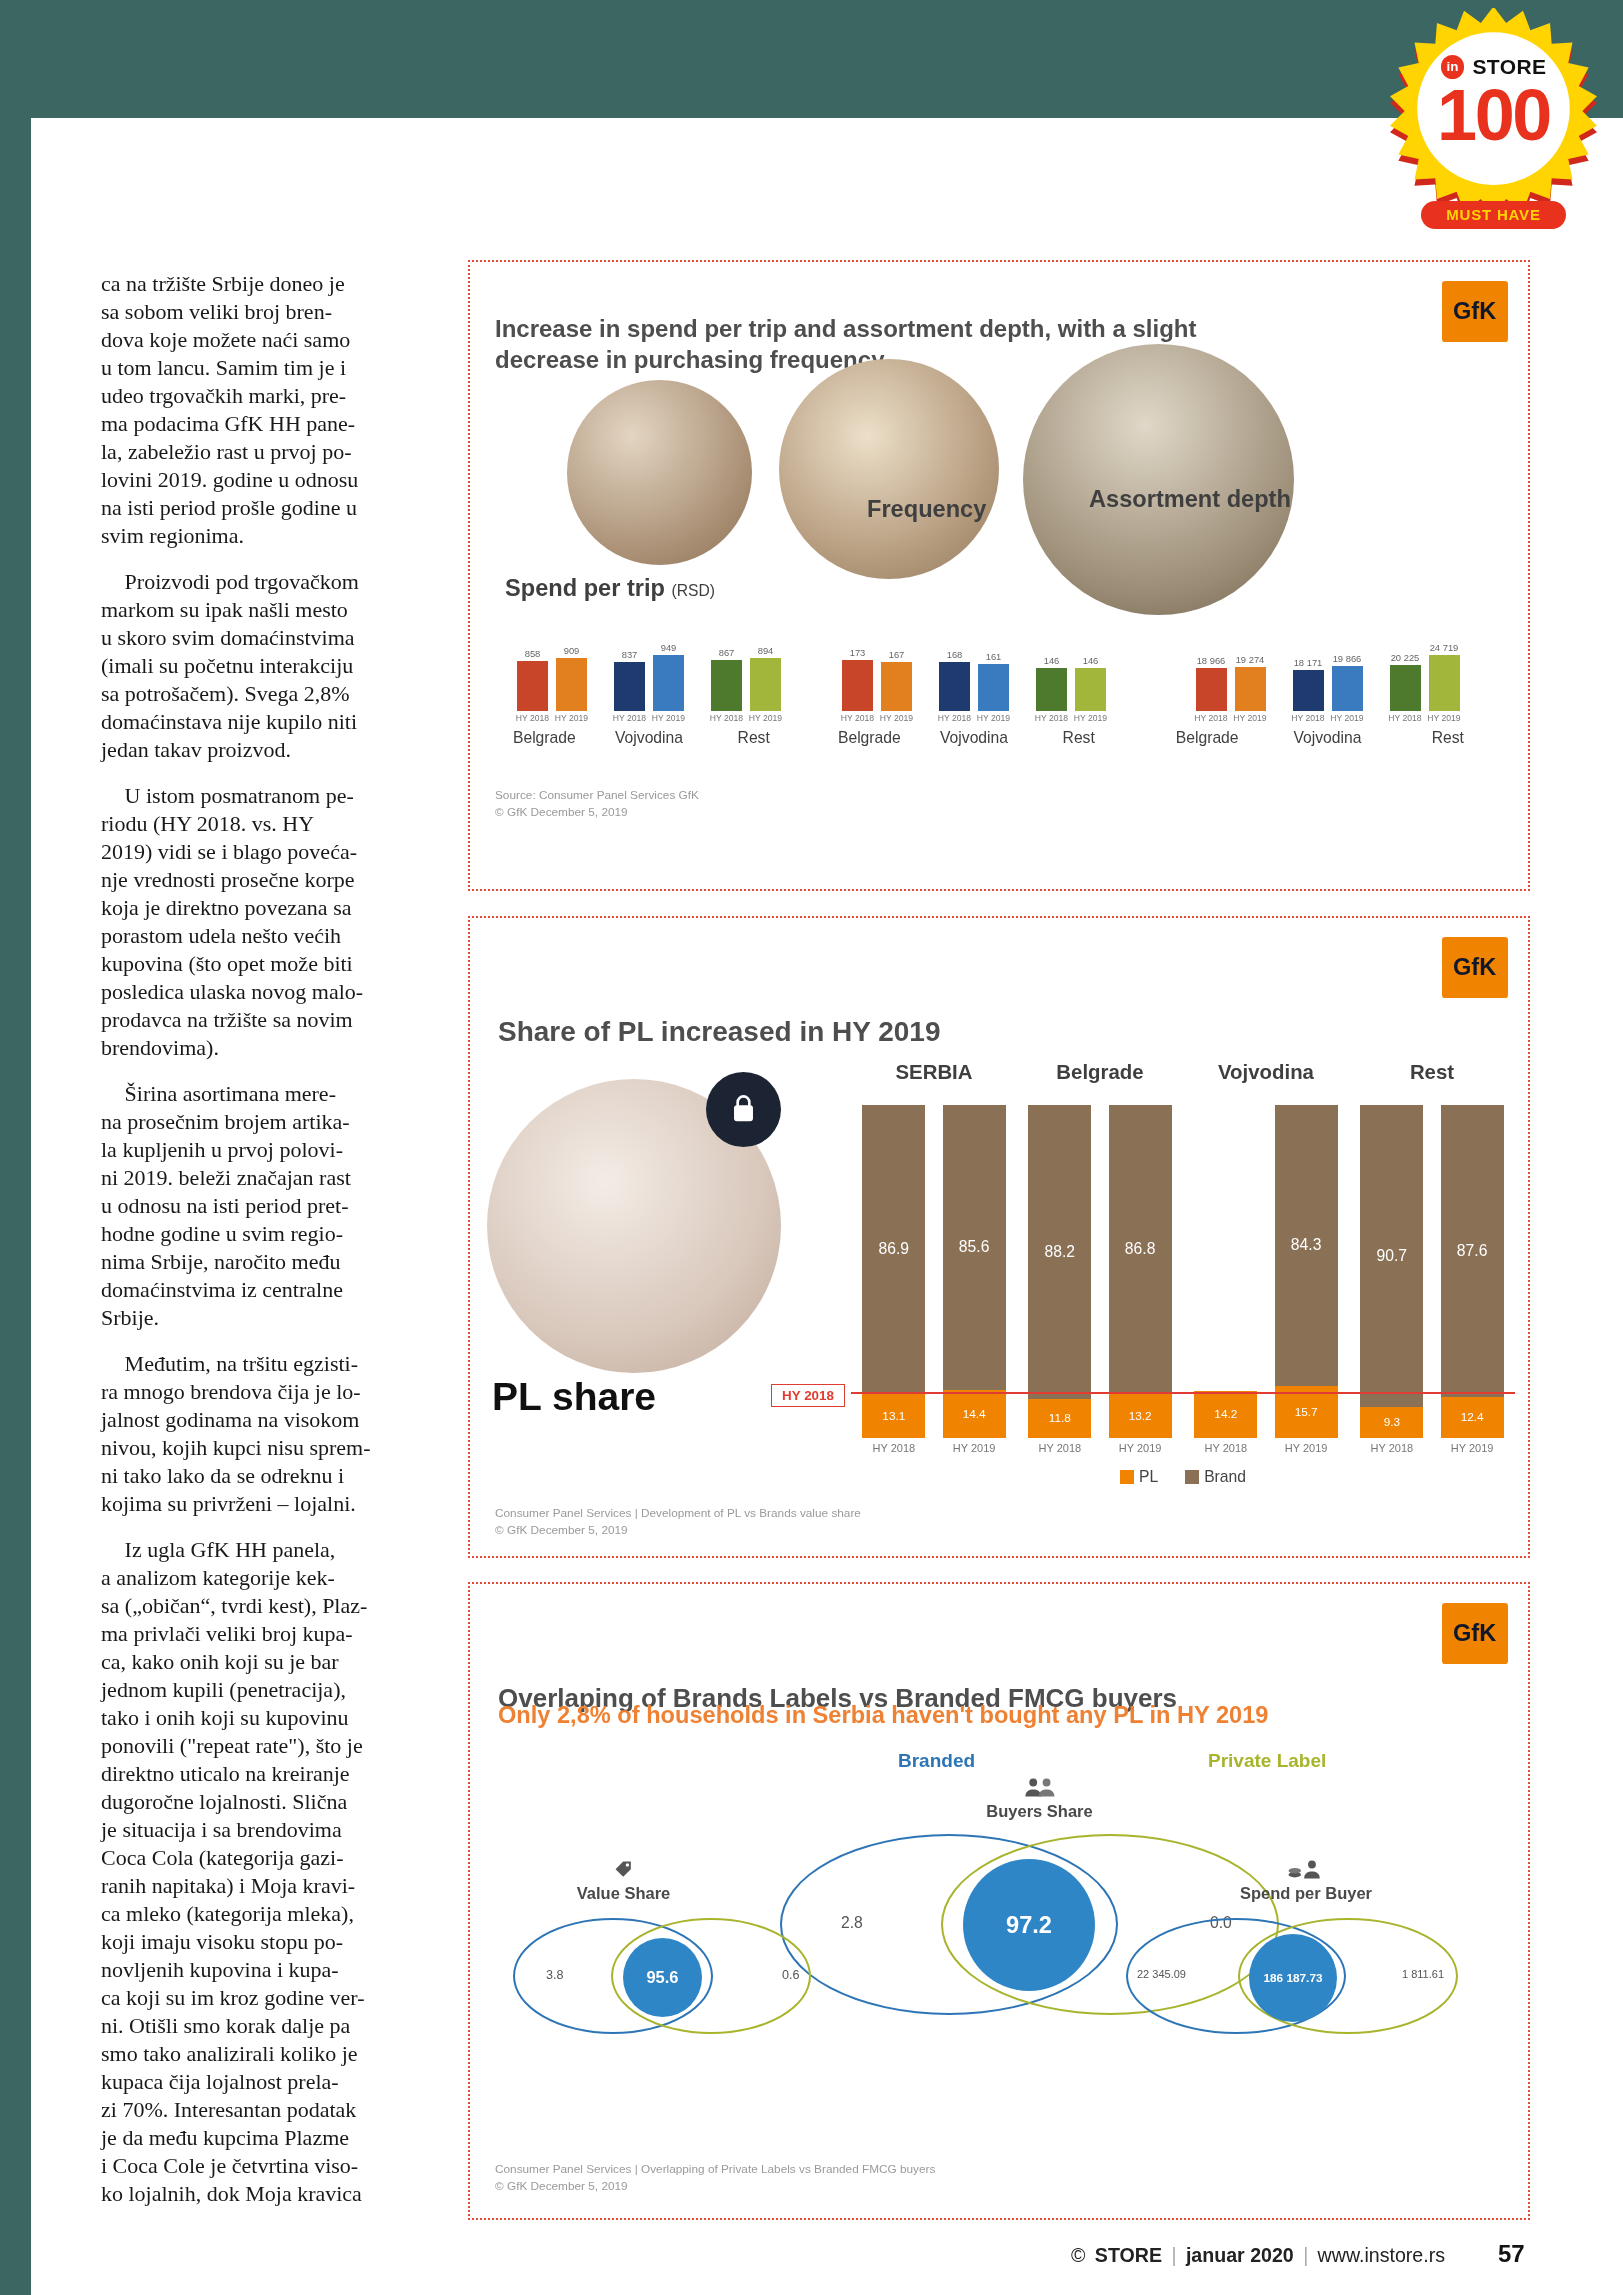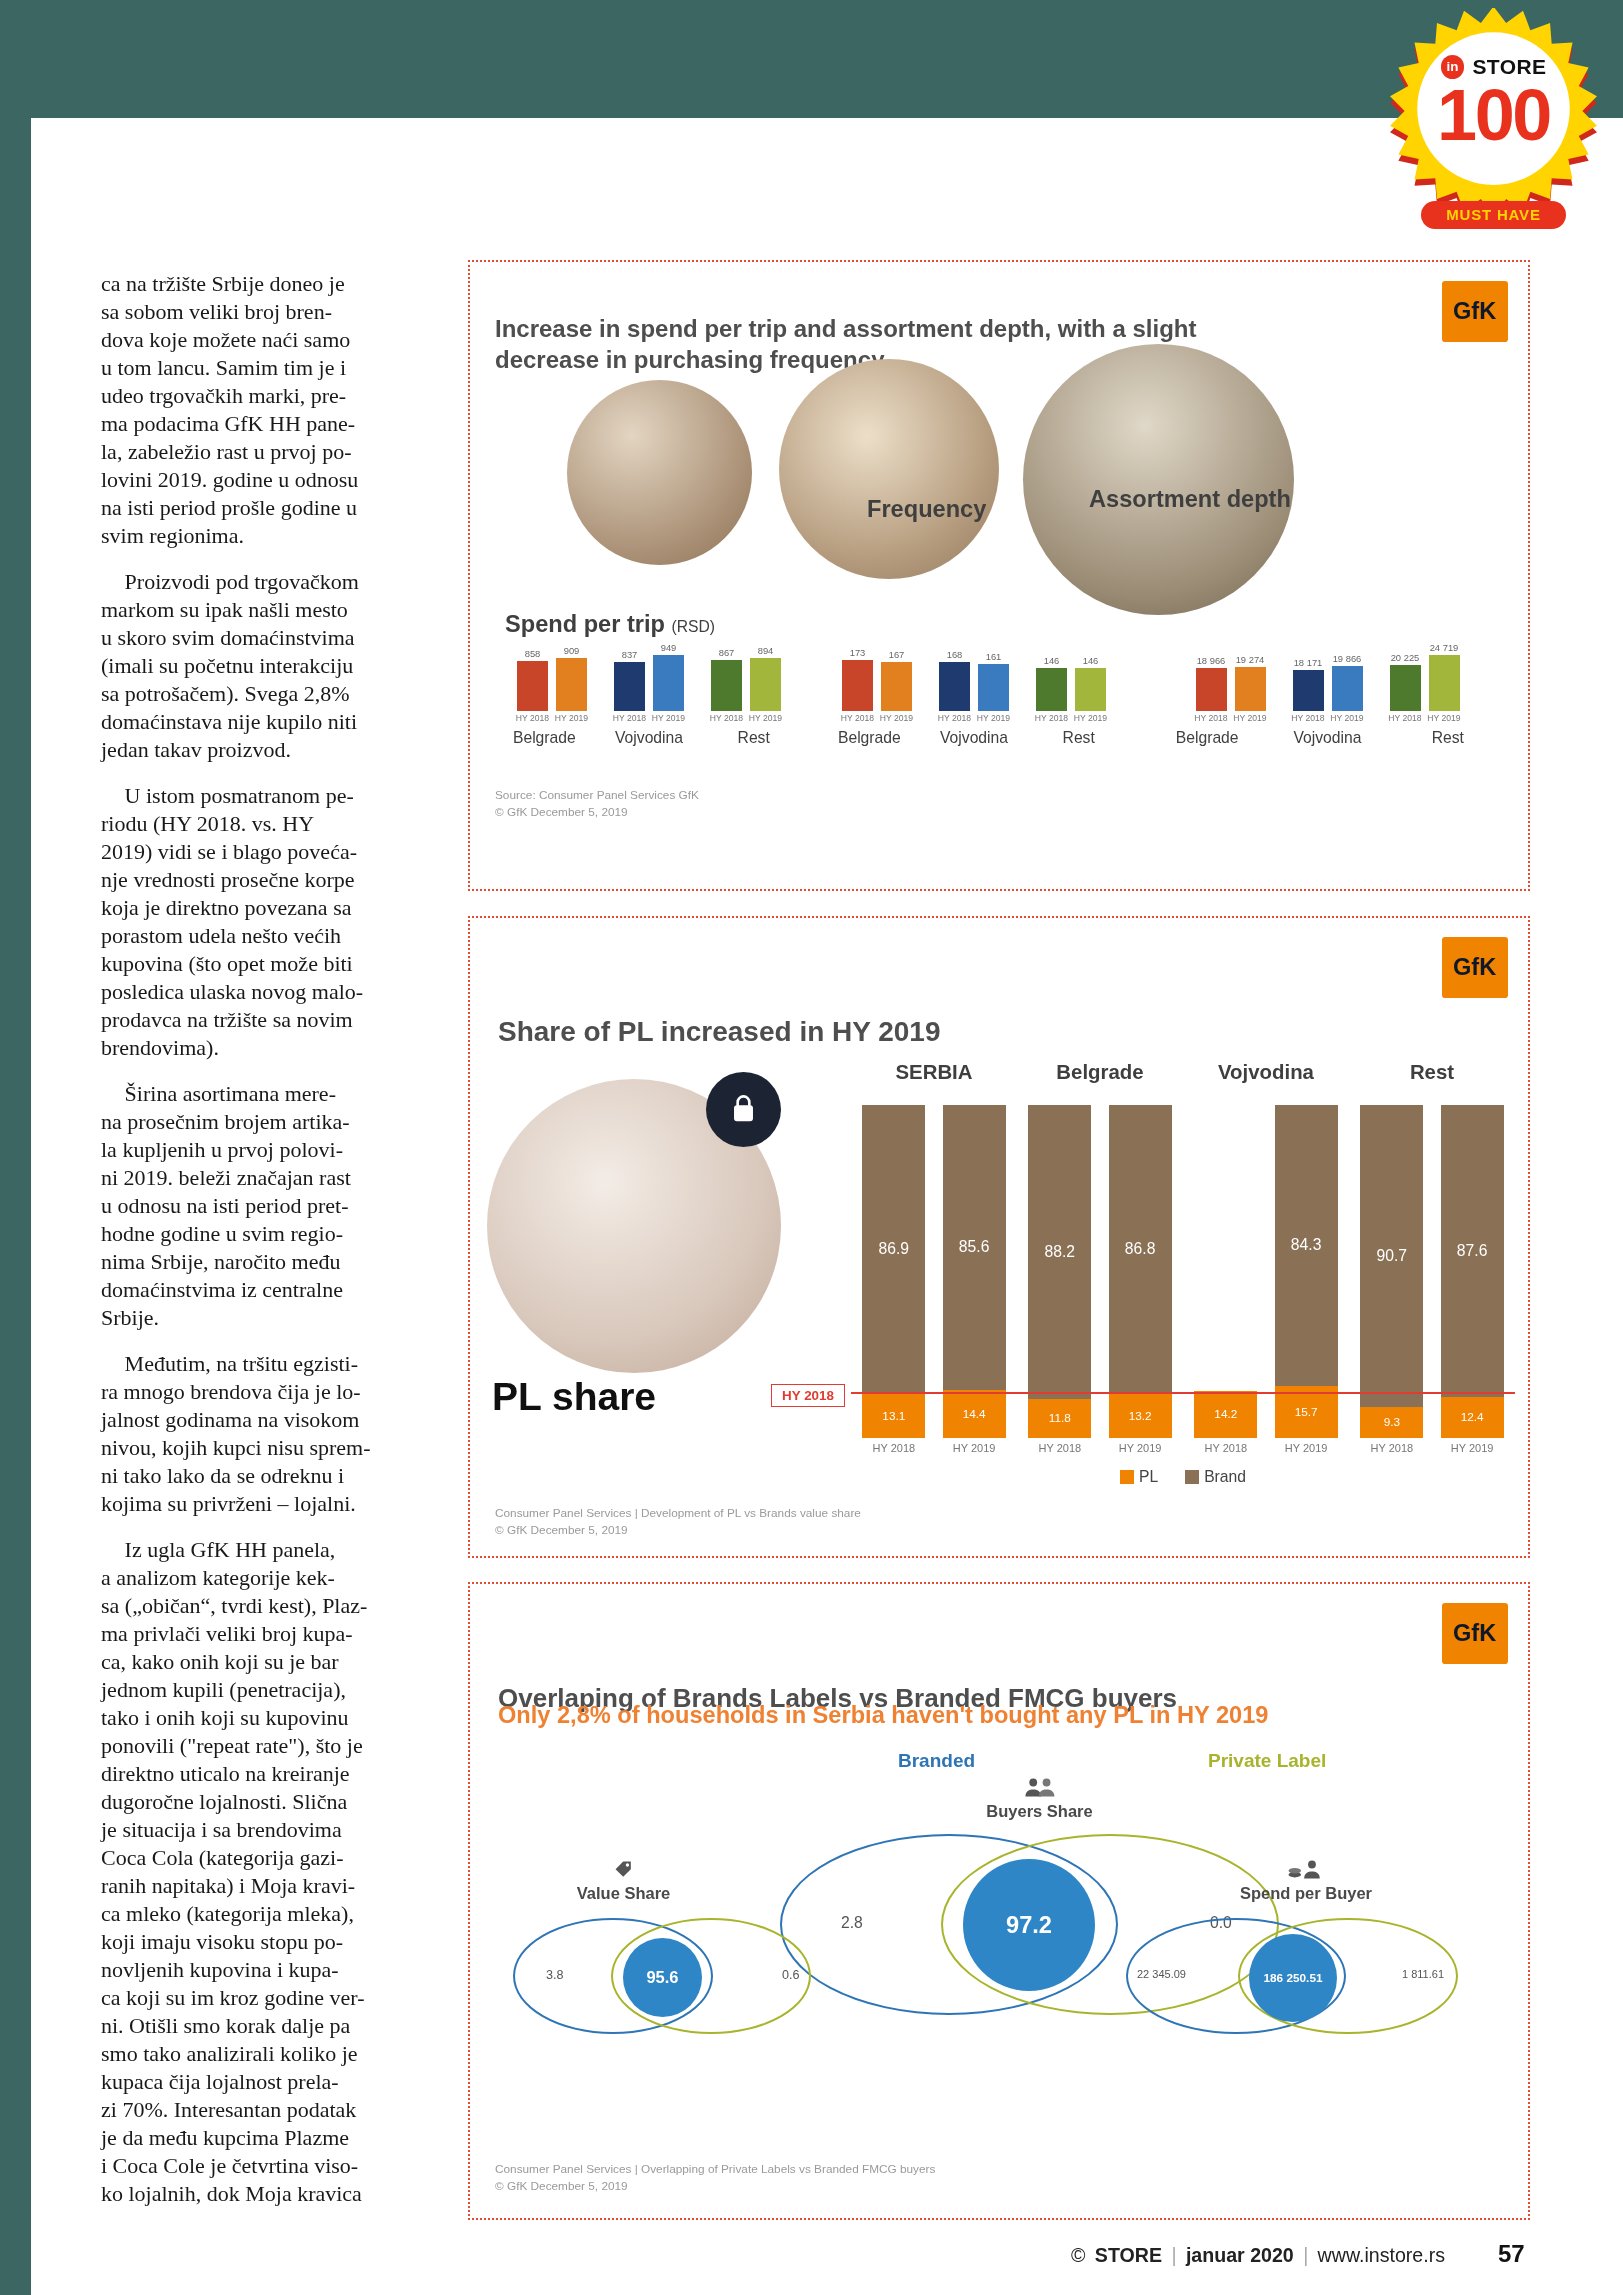--- a/index.html
+++ b/index.html
@@ -44,21 +44,21 @@
               font-weight:bold; color:#4e4e4e; }
   .photo-circle { position:absolute; border-radius:50%; }
   .s1-c1 { left:97px; top:118px; width:185px; height:185px;
            background:radial-gradient(circle at 35% 30%, #e3d5c2, #a78d72 70%, #8a7258); }
   .s1-c2 { left:309px; top:97px; width:220px; height:220px;
            background:radial-gradient(circle at 40% 35%, #ecdfc9, #b49a7c 65%, #93795d); }
   .s1-c3 { left:553px; top:82px; width:271px; height:271px;
            background:radial-gradient(circle at 45% 30%, #e0d8c8, #9a8b74 70%, #6f6250); }
   .s1-label { position:absolute; font-weight:bold; color:#3f3f3f; font-size:23.6px; white-space:nowrap; }
   .s1-label small { font-size:15.7px; font-weight:normal; }
-  #s1-label-spend { left:35px; top:349px; }
+  #s1-label-spend { left:35px; top:313px; }
   #s1-label-freq { left:397px; top:234px; }
   #s1-label-assort { left:619px; top:224px; }
 
   .s1-chart { position:absolute; top:368px; }
   #s1-chart-0 { left:22px;  width:314px; }
   #s1-chart-1 { left:347px; width:314px; }
   #s1-chart-2 { left:677px; width:361px; }
   .bars { display:flex; align-items:flex-end; justify-content:center; height:93px; }
   .barcol { display:flex; flex-direction:column; justify-content:flex-end; align-items:center; width:39px; }
   .bval { font-size:9.4px; color:#666; margin-bottom:1.6px; white-space:nowrap; }
@@ -526,21 +526,21 @@
         <ellipse cx="10" cy="20" rx="8" ry="3.5" fill="#555"></ellipse>
         <ellipse cx="10" cy="15" rx="8" ry="3.5" fill="#777"></ellipse>
         <circle cx="32" cy="7" r="5" fill="#555"></circle>
           <path d="M22 25 c0-7 5-9 10-9 s10 2 10 9z" fill="#555"></path>
       </svg>
       <div class="vh-label">Spend per Buyer</div>
     </div>
     <div class="venn" id="venn-sb">
       <div class="ell left"></div>
       <div class="ell right"></div>
-      <div class="core">186 250.51</div>
+      <div class="core">186 187.73</div>
       <div class="vval l">22 345.09</div>
       <div class="vval r">1 811.61</div>
     </div>
 
     <div class="slide-source" id="s3-source">
       <div>Consumer Panel Services | Overlapping of Private Labels vs Branded FMCG buyers</div>
       <div>© GfK December 5, 2019</div>
     </div>
   </section>
 

